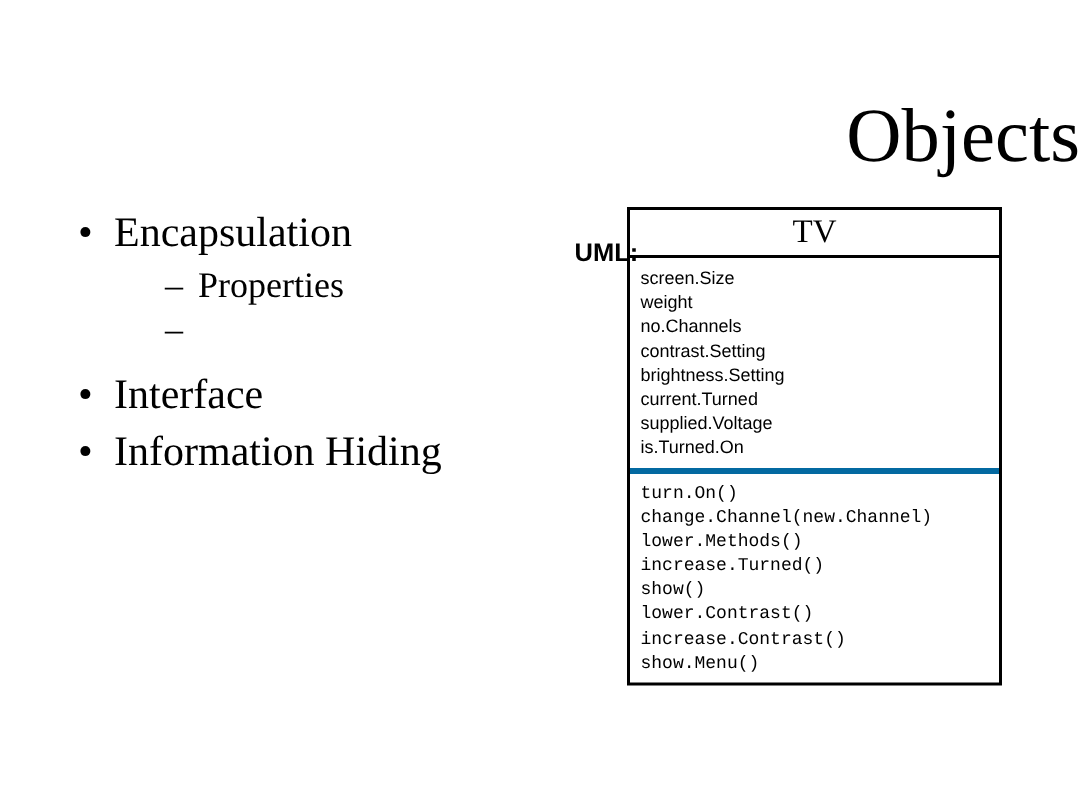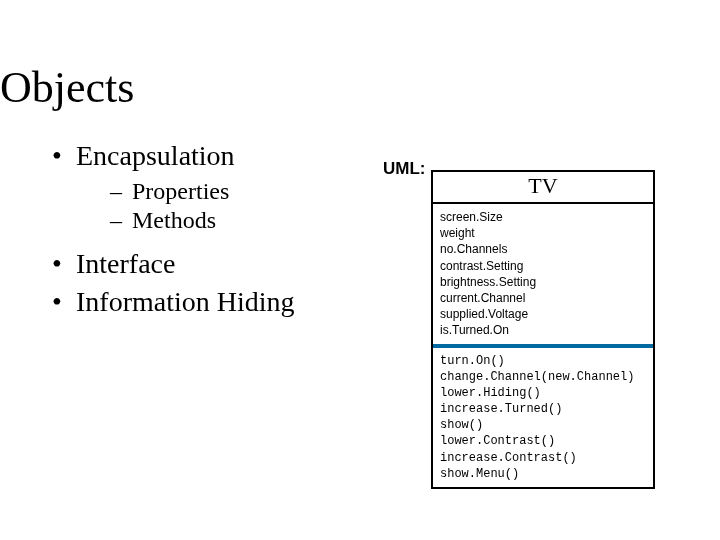--- a/index.html
+++ b/index.html
@@ -1,26 +1,26 @@
 <!DOCTYPE html>
 <html><head>
   <meta charset="utf-8">
   <style>
     * { margin: 0; padding: 0; box-sizing: border-box; }
     html, body { width: 720px; height: 540px; background: #fff; font-family: "Times New Roman", Times, serif; color: #000; }
     .slide { width: 720px; height: 540px; position: relative; padding: 0; }
-    .title { position: absolute; top: 62px; left: 0; width: 720px; text-align: left; font-size: 44px; }
+    .title { position: absolute; top: 62px; left: 0; width: 720px; text-align: right; font-size: 51px; }
     .content { position: absolute; top: 140px; left: 52px; width: 320px; }
     .bullet1 { display: flex; align-items: baseline; font-size: 28px; margin-bottom: 6px; }
     .bullet1 .bullet-mark { width: 24px; flex: 0 0 24px; }
     .subs { margin: 4px 0 14px 58px; }
     .bullet2 { display: flex; align-items: baseline; font-size: 24px; margin-bottom: 2px; }
     .bullet2 .dash { width: 22px; flex: 0 0 22px; }
     .uml-label { position: absolute; top: 148px; left: 383px; font-family: Arial, Helvetica, sans-serif; font-weight: bold; font-size: 17px; margin-top: 11px; }
-    .uml-box { position: absolute; top: 138px; left: 431px; width: 224px; border: 2px solid #000; font-family: Arial, Helvetica, sans-serif; font-size: 12px; margin-top: 32px; }
+    .uml-box { position: absolute; top: 138px; left: 418px; width: 250px; border: 2px solid #000; font-family: Arial, Helvetica, sans-serif; font-size: 12px; }
     .uml-name { border-bottom: 2px solid #000; text-align: center; font-size: 22px; font-family: "Times New Roman", Times, serif; padding: 1px 0 3px; }
     .uml-section { border-bottom: 4px solid #0369a1; padding: 5px 7px; }
     .uml-section:last-child { border-bottom: none; font-family: Liberation Mono, monospace; }
     .uml-section div { line-height: 1.35; }
   </style>
 </head>
 <body>
 
 <div class="slide">
   <div class="title">Objects</div>
@@ -30,21 +30,20 @@
       <span class="bullet-mark">•</span>
       <span>Encapsulation</span>
     </div>
     <div class="subs">
       <div class="bullet2">
         <span class="dash">–</span>
         <span>Properties</span>
       </div>
       <div class="bullet2">
         <span class="dash">–</span>
-        <span>Methods</span>
       </div>
     </div>
     <div class="bullet1">
       <span class="bullet-mark">•</span>
       <span>Interface</span>
     </div>
     <div class="bullet1">
       <span class="bullet-mark">•</span>
       <span>Information Hiding</span>
     </div>
@@ -53,28 +52,28 @@
   <div class="uml-label">UML:</div>
 
   <div class="uml-box">
     <div class="uml-name">TV</div>
     <div class="uml-section">
       <div>screen.Size</div>
       <div>weight</div>
       <div>no.Channels</div>
       <div>contrast.Setting</div>
       <div>brightness.Setting</div>
-      <div>current.Channel</div>
+      <div>current.Turned</div>
       <div>supplied.Voltage</div>
       <div>is.Turned.On</div>
     </div>
     <div class="uml-section">
       <div>turn.On()</div>
       <div>change.Channel(new.Channel)</div>
-      <div>lower.Hiding()</div>
+      <div>lower.Methods()</div>
       <div>increase.Turned()</div>
       <div>show()</div>
       <div>lower.Contrast()</div>
       <div>increase.Contrast()</div>
       <div>show.Menu()</div>
     </div>
   </div>
 </div>
 
 </body></html>

